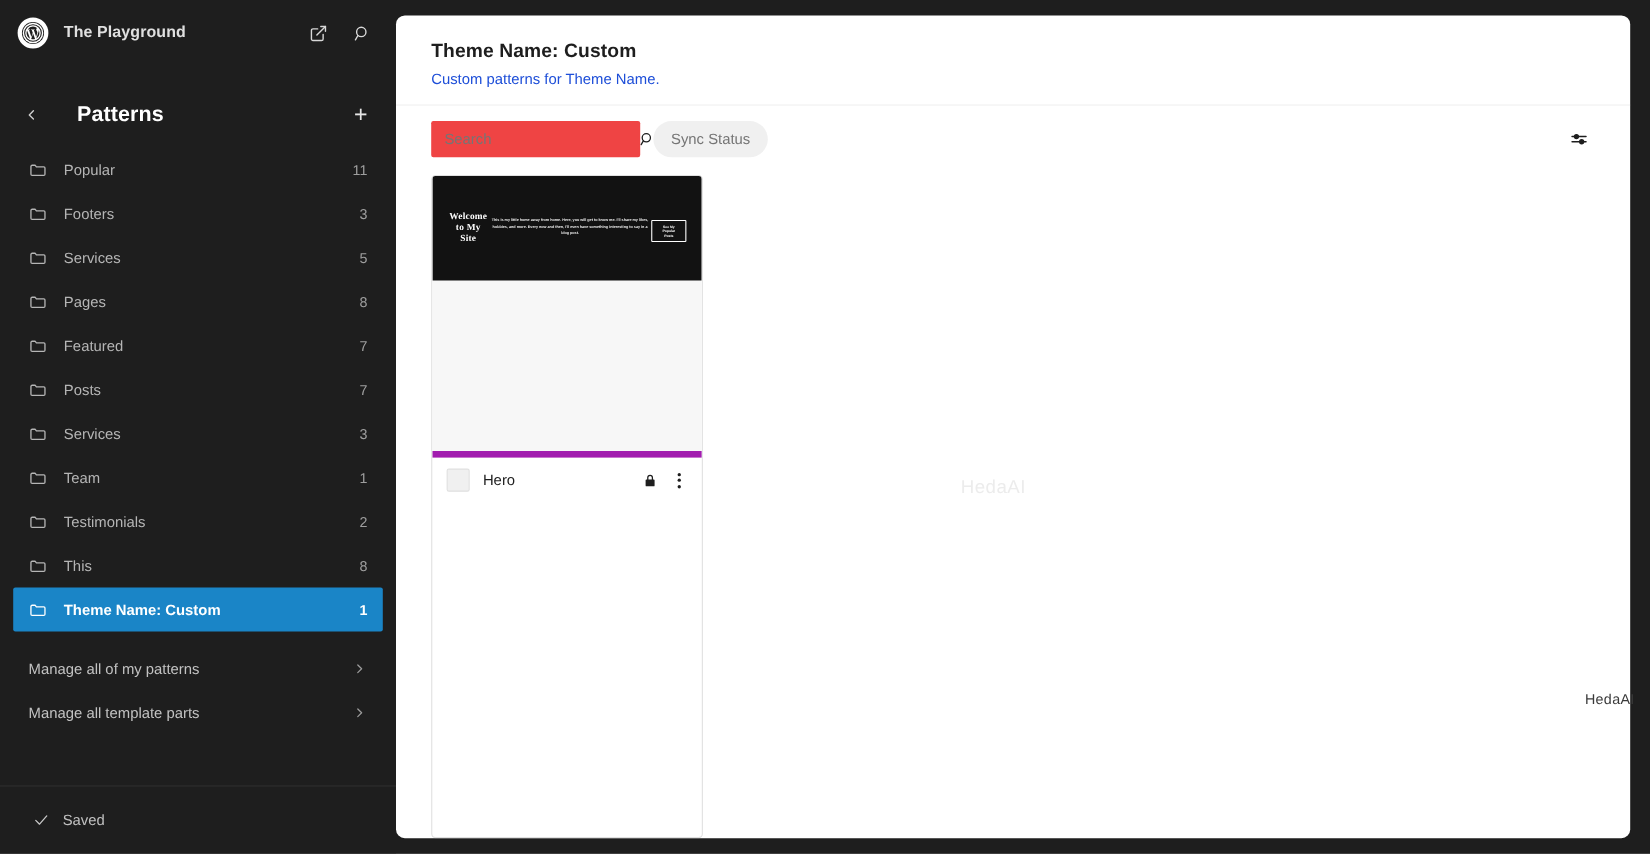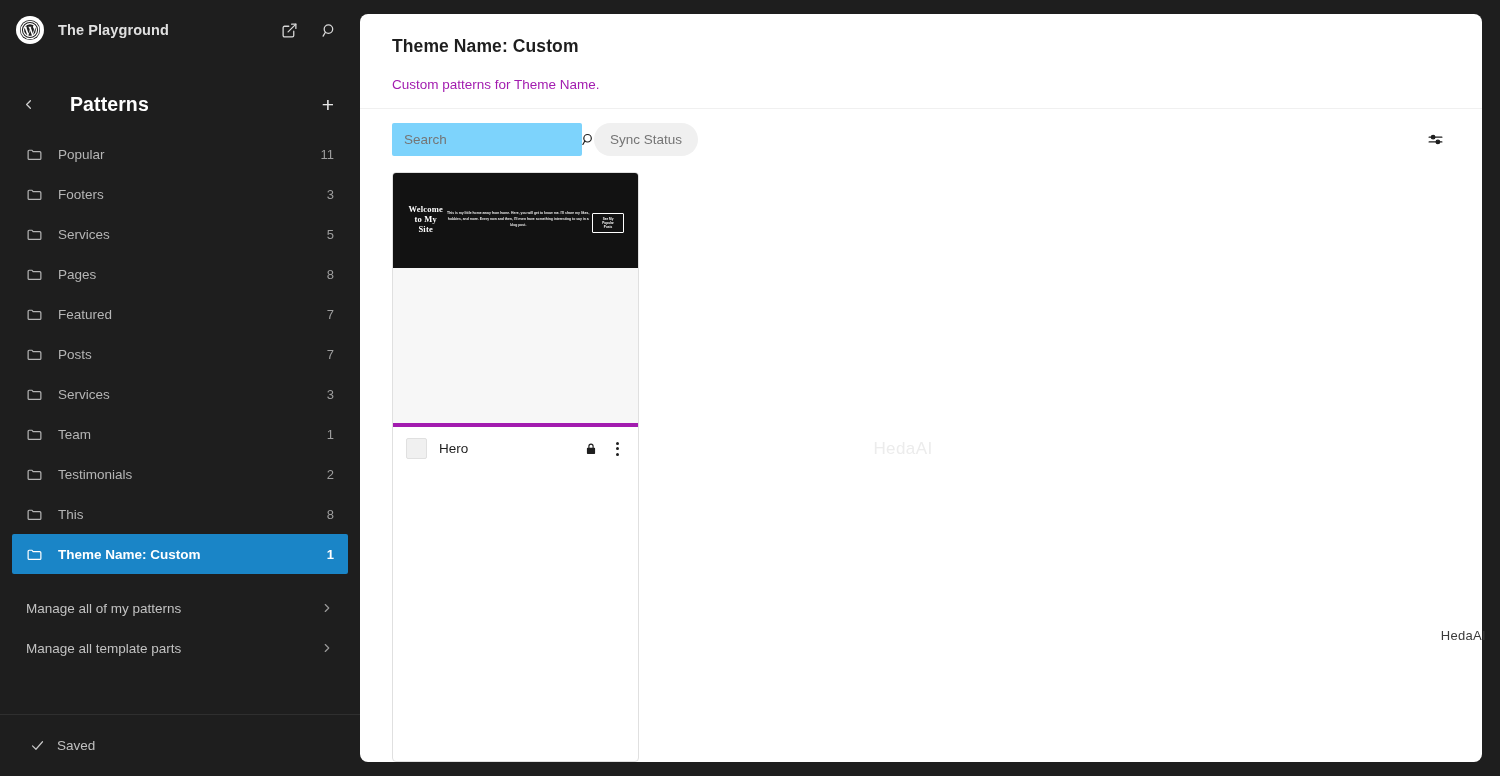--- a/index.html
+++ b/index.html
@@ -90,28 +90,28 @@
   .saved-bar .check { display: flex; align-items: center; color: #c8c8c8; }
 
   
   .main-wrap { flex: 1; padding: 14px 18px 14px 0; height: 776px; }
   .main {
     background: #fff; height: 748px; border-radius: 8px;
     overflow: hidden; position: relative; display: flex; flex-direction: column;
   }
   .main-header { padding: 22px 32px 16px 32px; border-bottom: 1px solid #f0f0f0; }
   .main-title { font-size: 17.5px; font-weight: 700; color: #1e1e1e; letter-spacing: .1px; }
-  .main-sub { margin-top: 20px; font-size: 13.5px; color: #a21caf; }
+  .main-sub { margin-top: 7px; font-size: 13.5px; color: #1d4ed8; }
 
   .toolbar {
     display: flex; align-items: center; gap: 12px;
     padding: 14px 32px 12px 32px;
   }
   .search-box {
-    width: 190px; height: 33px; background: #7dd3fc; border-radius: 2px;
+    width: 190px; height: 33px; background: #ef4444; border-radius: 2px;
     display: flex; align-items: center; padding: 0 10px 0 12px; cursor: text;
   }
   .search-box input {
     flex: 1; border: none; outline: none; background: transparent;
     font-family: "Liberation Sans", sans-serif; font-size: 13.5px; color: #1e1e1e;
   }
   .search-box input::placeholder { color: #757575; }
   .search-box .s-icon { display: flex; align-items: center; color: #1e1e1e; }
   .sync-btn {
     height: 33px; padding: 0 16px; background: #f0f0f0; border: none;
@@ -143,21 +143,21 @@
   }
   .thumb-p {
     color: #ededed; font-size: 3.4px; line-height: 1.85;
     font-weight: 700; max-width: 170px; margin-bottom: 7px;
   }
   .thumb-btn {
     display: inline-block; border: 0.6px solid #fff; color: #fff;
     font-size: 3.1px; font-weight: 700; padding: 3px 7px; border-radius: 1px;
   }
   .card-footer {
-    height: 47px; border-top: 4px solid #a21caf; display: flex;
+    height: 47px; border-top: 6px solid #a21caf; display: flex;
     align-items: center; gap: 12px; padding: 0 13px;
   }
   .card-check {
     width: 21px; height: 21px; background: #f0f0f0; border: 1px solid #e0e0e0;
     border-radius: 2px; flex: 0 0 21px; cursor: pointer;
   }
   .card-name { flex: 1; font-size: 13.5px; color: #1e1e1e; }
   .lock-icon { display: flex; align-items: center; color: #1e1e1e; cursor: default; }
   .kebab {
     display: flex; flex-direction: column; gap: 2.5px; align-items: center;

